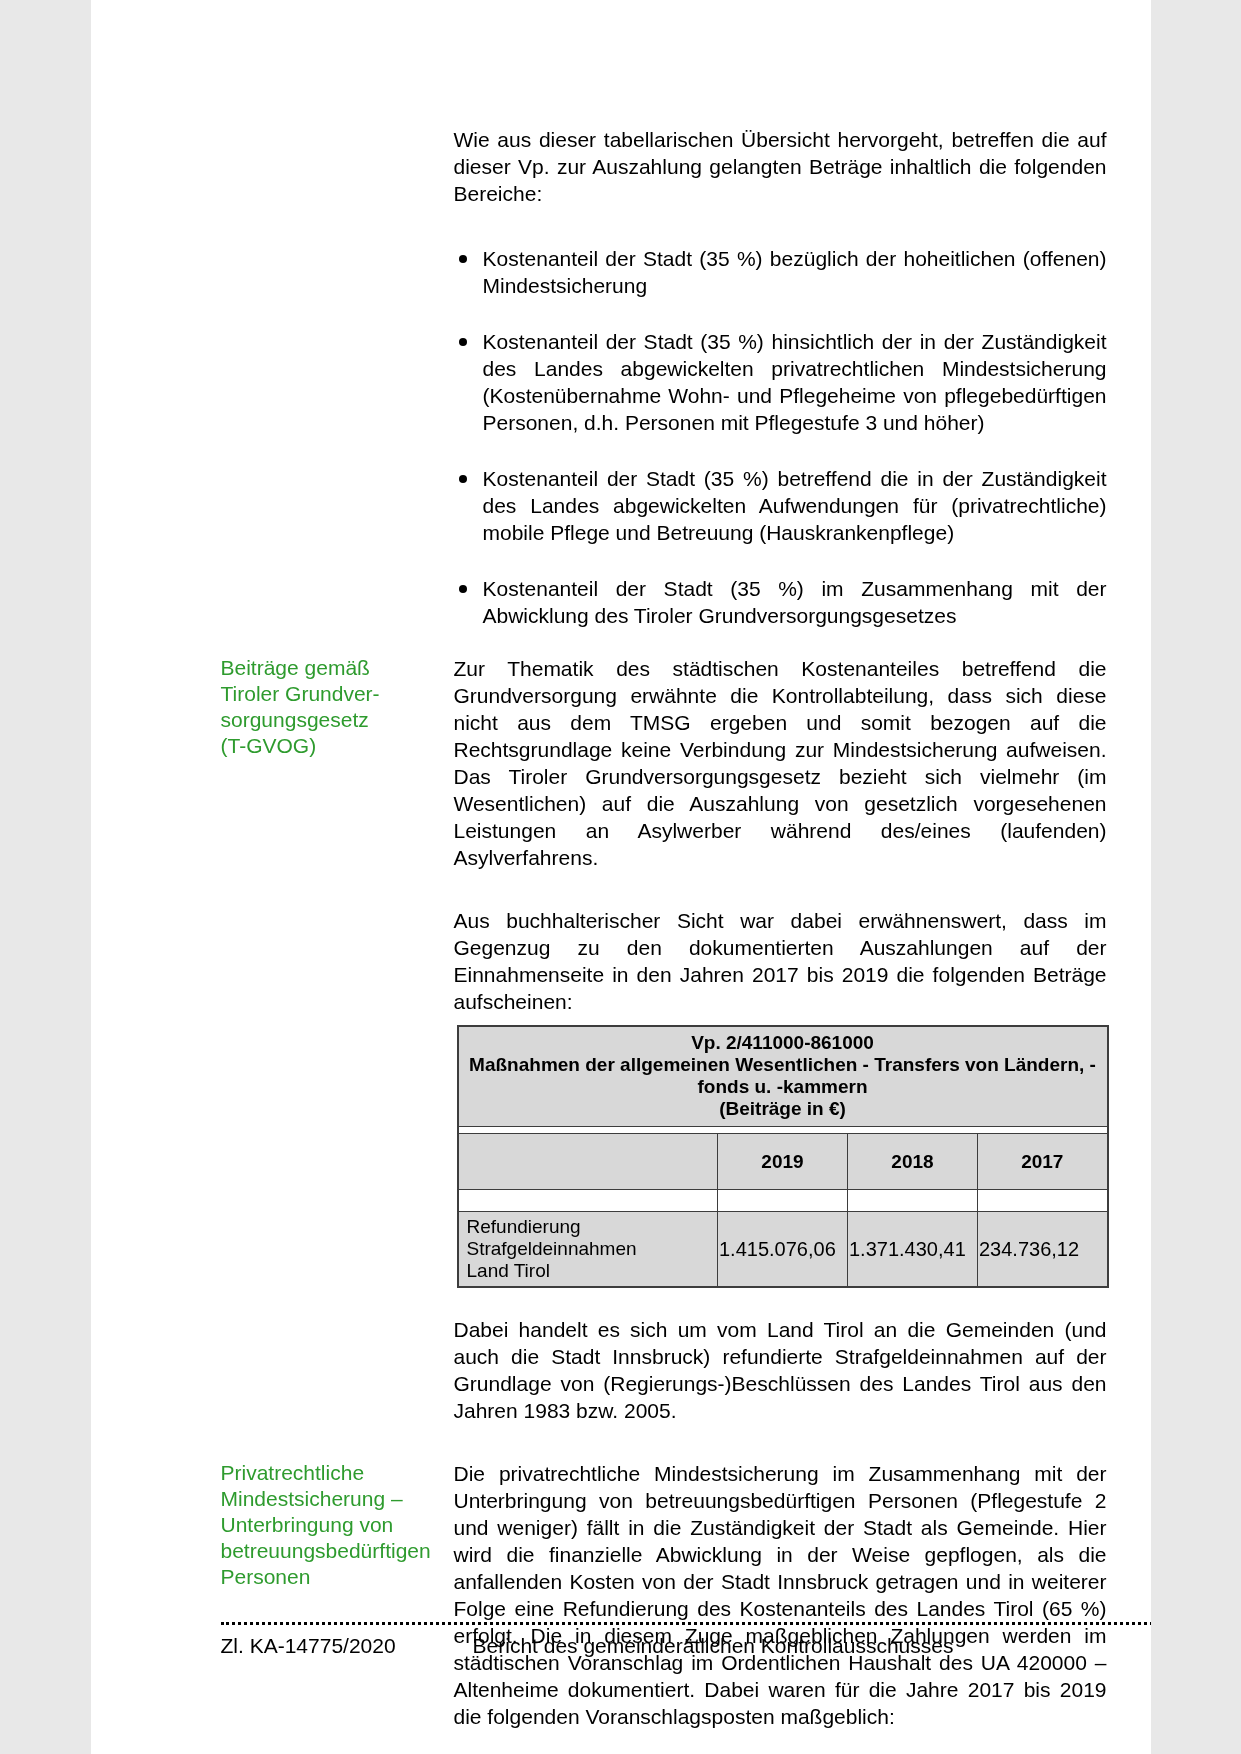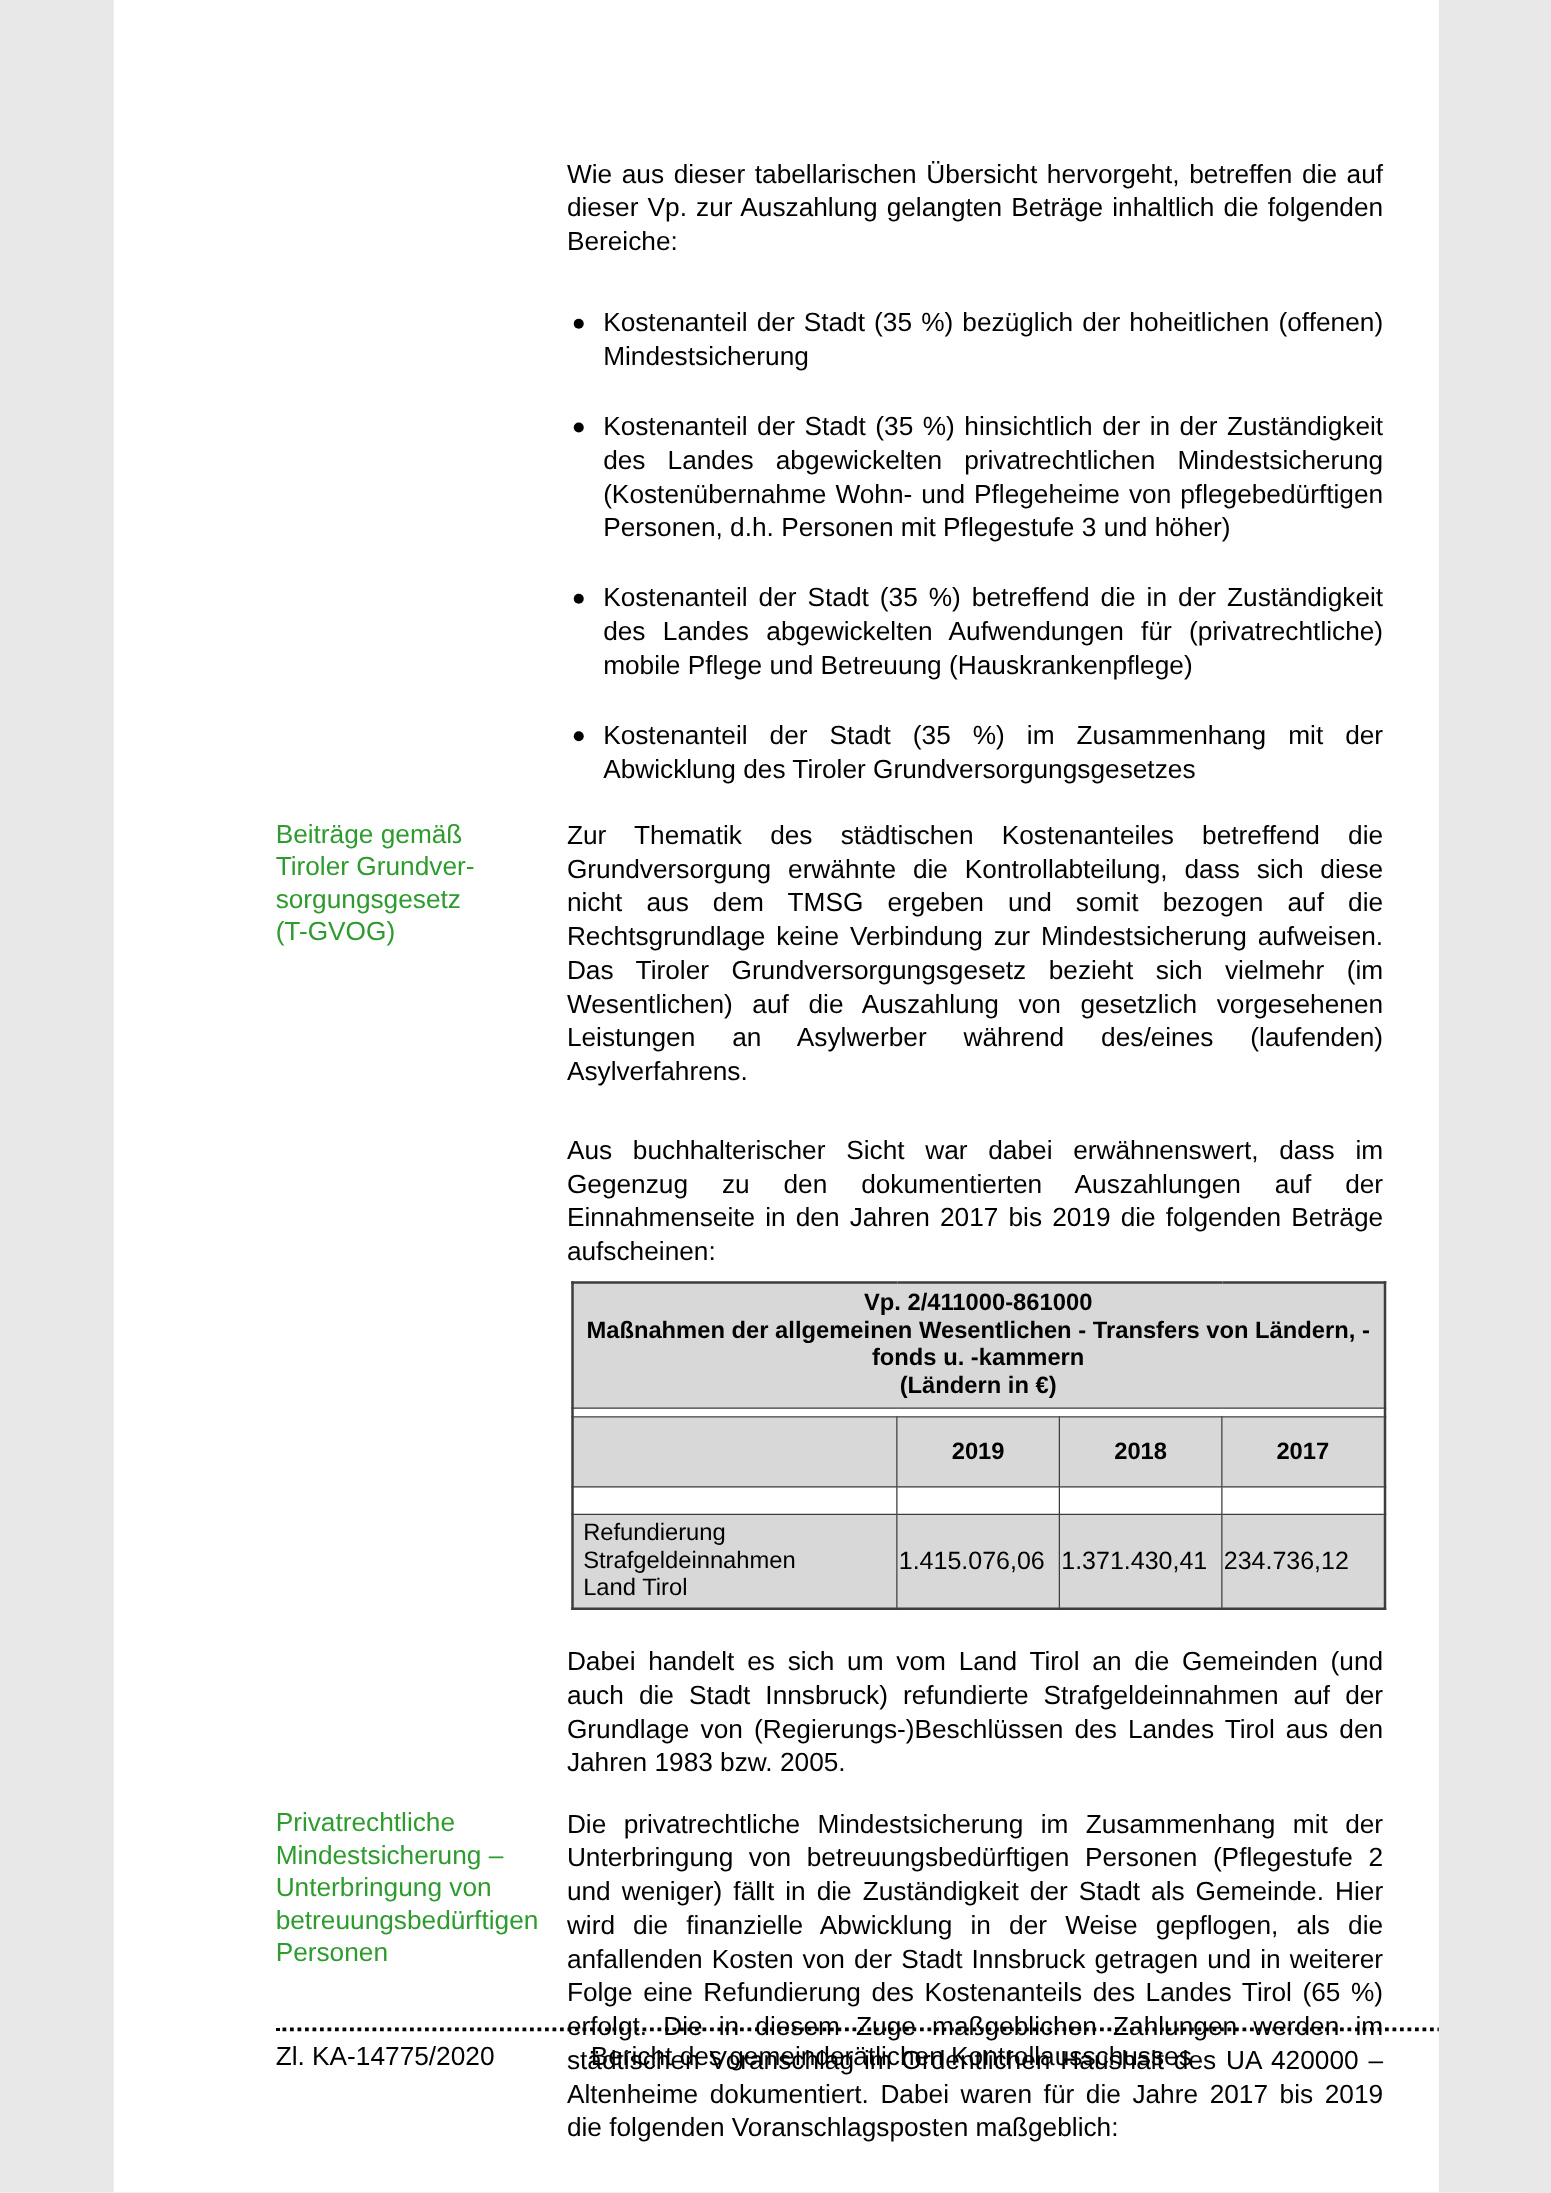--- a/index.html
+++ b/index.html
@@ -93,21 +93,21 @@
     line-height: 22px;
     padding: 4px 8px;
     height: 48px;
     vertical-align: middle;
   }
   .t-data .val {
     font-size: 20px;
     vertical-align: middle;
   }
   .para-refund { margin-top: 28px; }
-  .row-2 { margin-top: 22px; }
+  .row-2 { margin-top: 36px; }
   .footer {
     position: absolute;
     top: 1622px;
     left: 130px;
     width: 985px;
   }
   .footer-dots {
     height: 0;
     border-top: 3px dotted #000000;
   }
@@ -164,21 +164,21 @@
         <col style="width:260px">
         <col style="width:130px">
         <col style="width:130px">
         <col style="width:130px">
       </colgroup>
       <tbody>
         <tr class="t-title">
           <th colspan="4">
             <div>Vp. 2/411000-861000</div>
             <div>Maßnahmen der allgemeinen Wesentlichen - Transfers von Ländern, -fonds u. -kammern</div>
-            <div>(Ländern in €)</div>
+            <div>(Beiträge in €)</div>
           </th>
         </tr>
         <tr class="t-spacer">
           <td colspan="4"></td>
         </tr>
         <tr class="t-head">
           <td></td>
           <td>2019</td>
           <td>2018</td>
           <td>2017</td>

